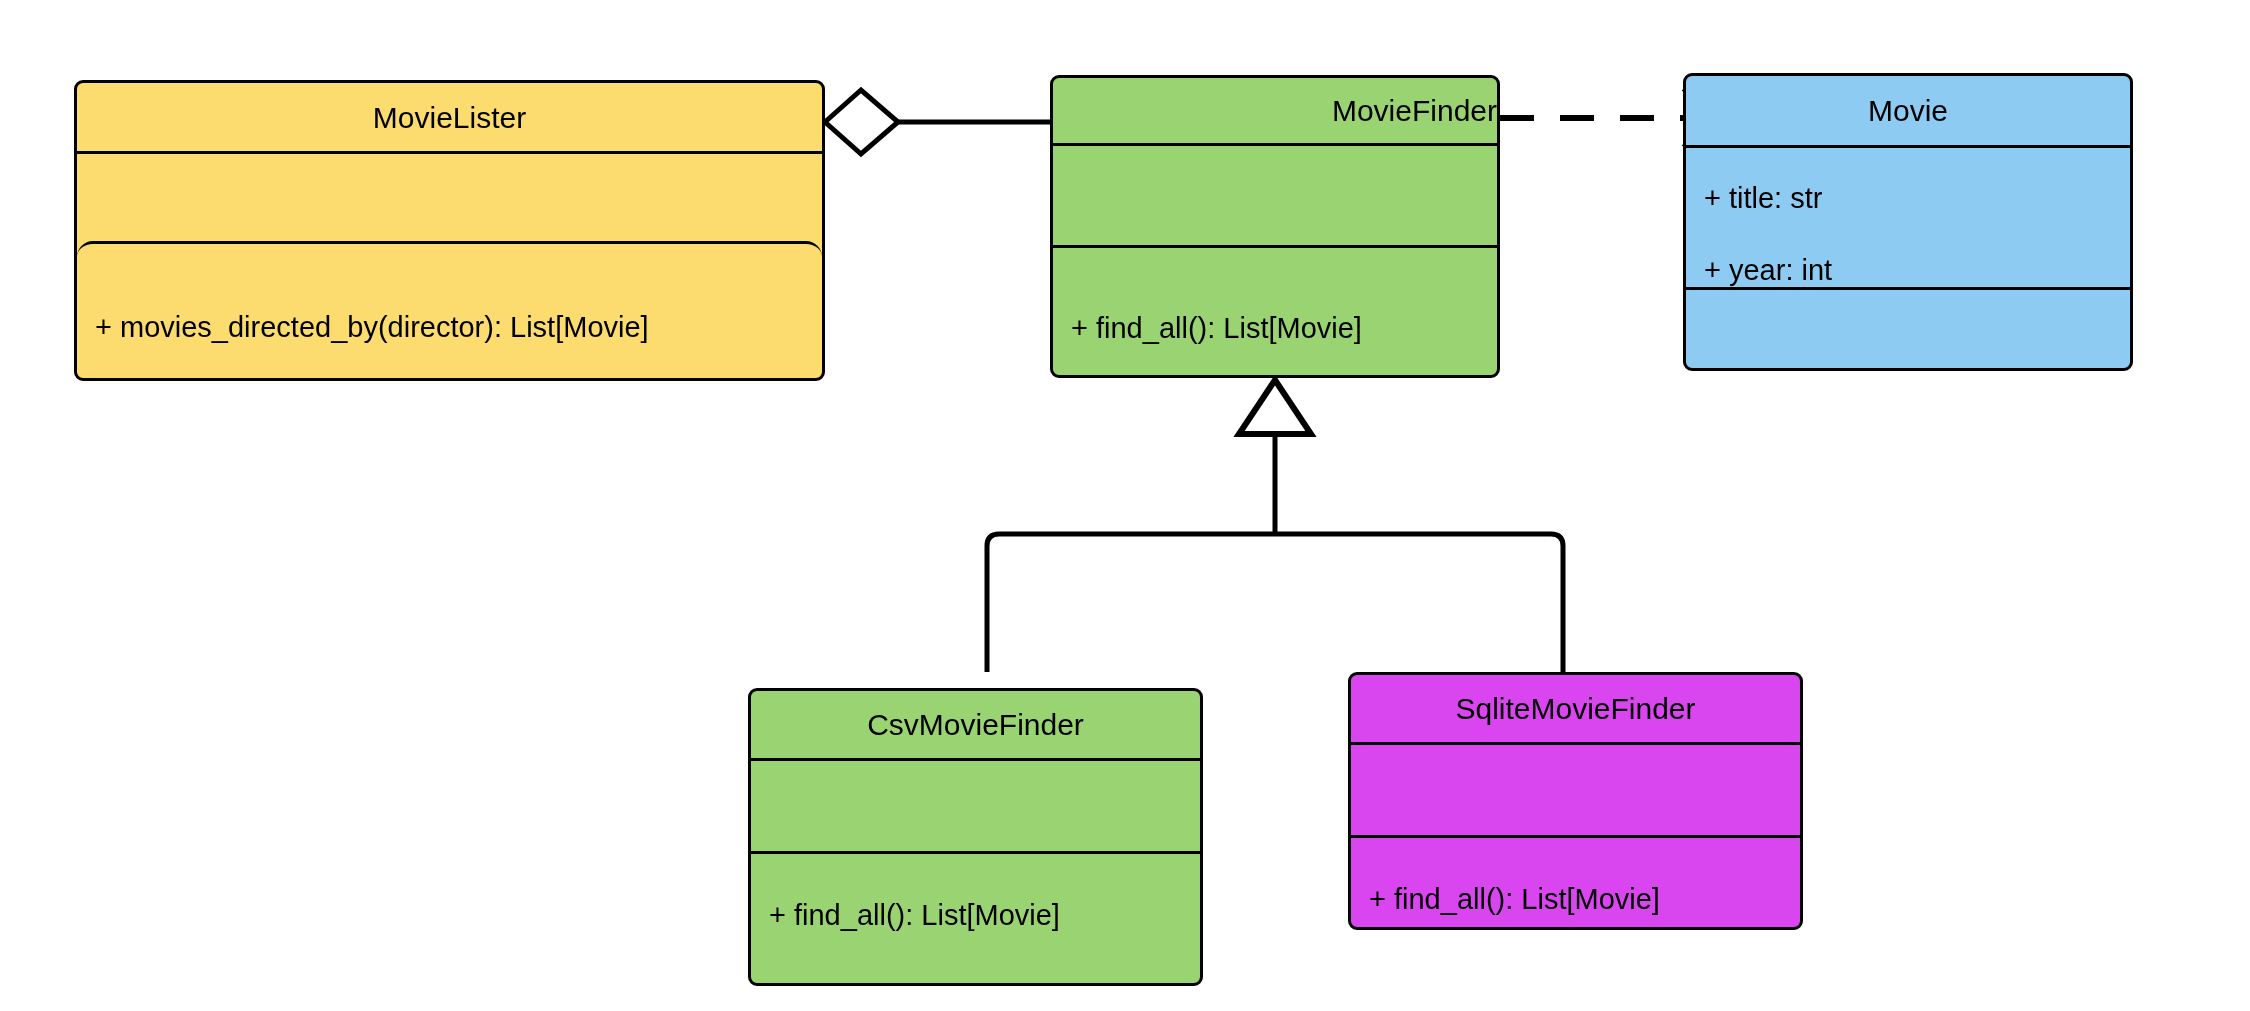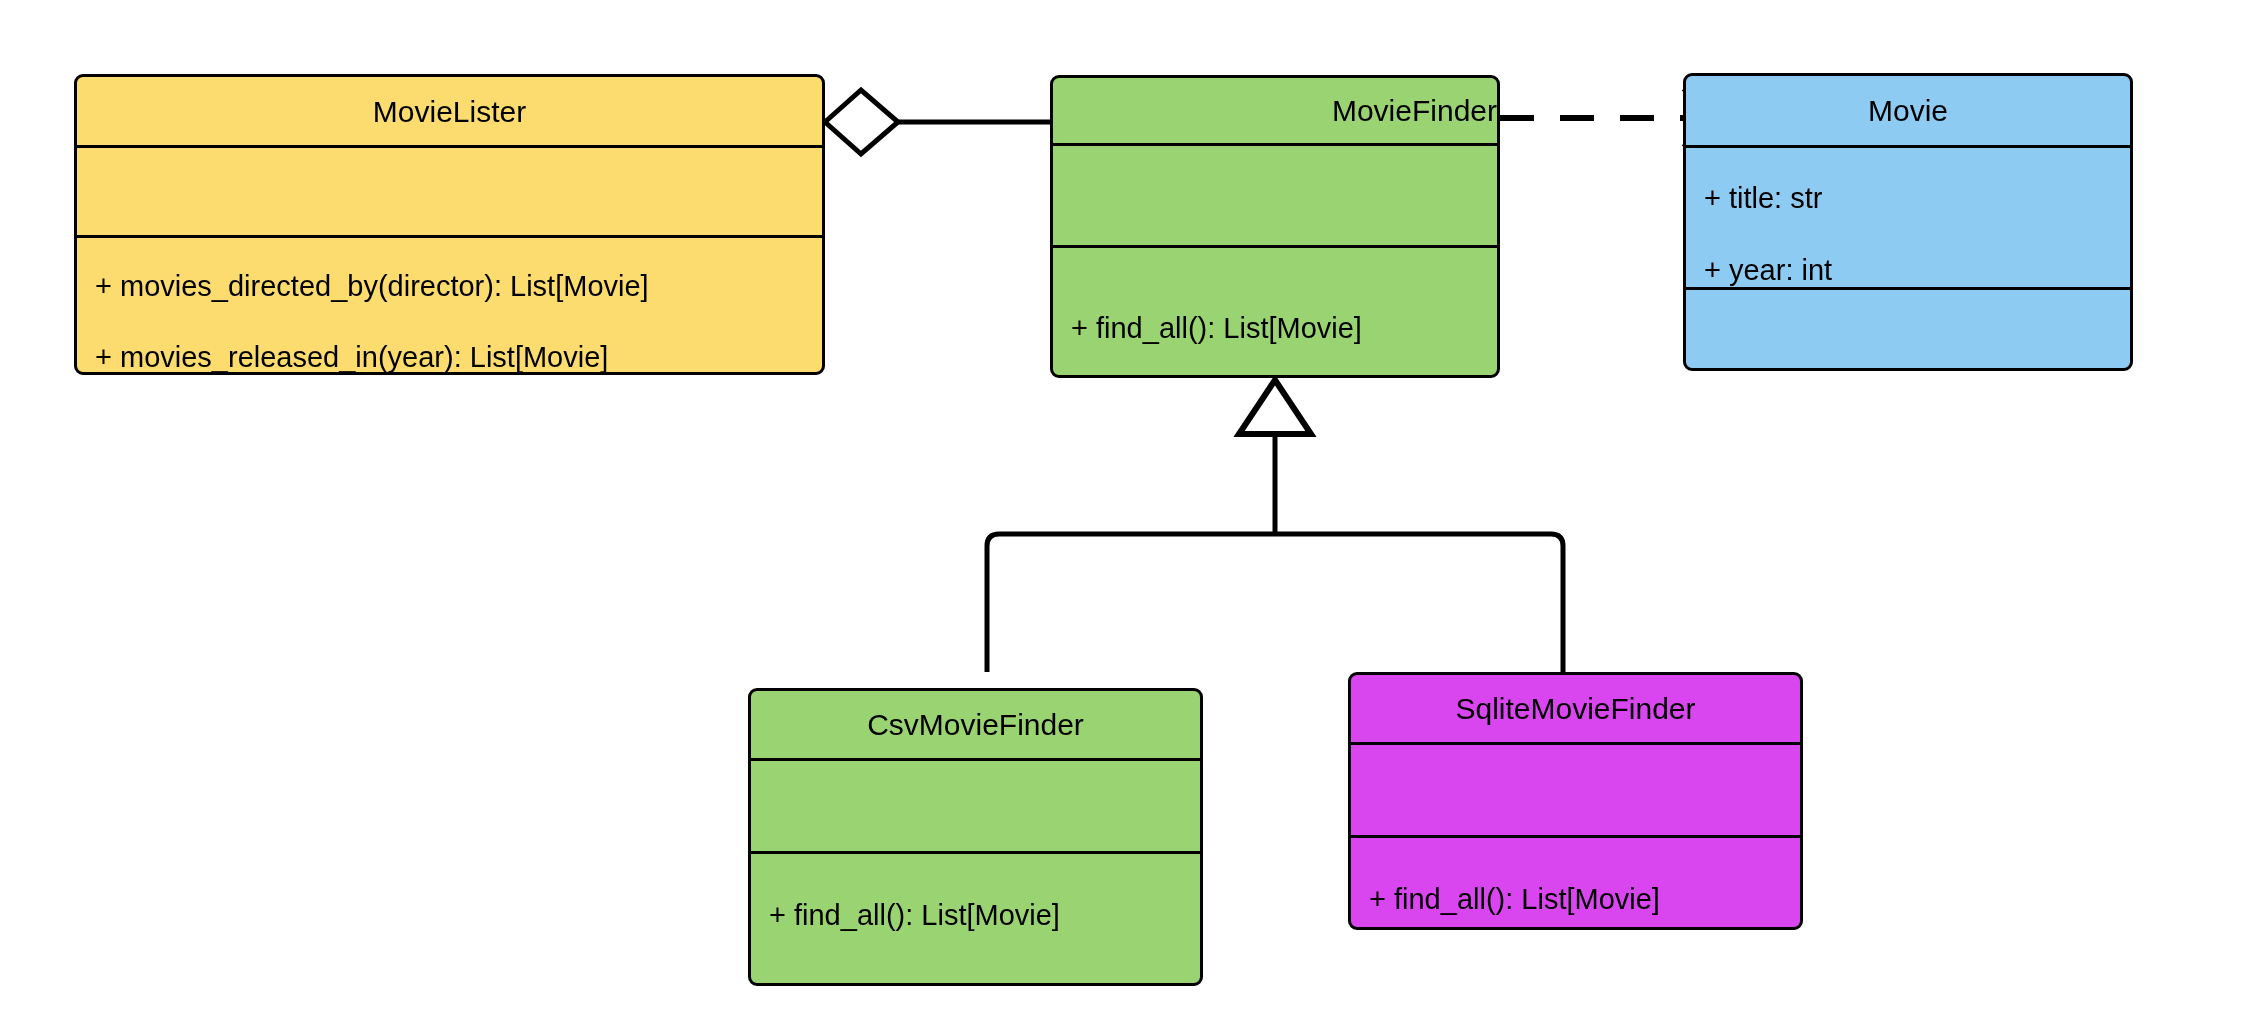--- a/index.html
+++ b/index.html
@@ -91,28 +91,27 @@
     <g>
 
       <line x1="1275" y1="432" x2="1275" y2="534" stroke="#000000" stroke-width="5" stroke-linecap="butt"></line>
 
       <path d="M 987 672 L 987 546 Q 987 534 999 534 L 1551 534 Q 1563 534 1563 546 L 1563 672" fill="none" stroke="#000000" stroke-width="5" stroke-linecap="butt" stroke-linejoin="round"></path>
 
       <polygon points="1275,380 1311,434 1239,434" fill="#ffffff" stroke="#000000" stroke-width="6" stroke-linejoin="miter"></polygon>
     </g>
   </svg>
 
-  <div class="uml-class" style="left:74px; top:74px; width:751px; height:301px; background:#fcdc6e;">
+  <div class="uml-class" style="left:74px; top:80px; width:751px; height:301px; background:#fcdc6e;">
     <div class="uml-compartment compartment-name" style="height:68px;">
       <span class="class-name">MovieLister</span>
     </div>
     <div class="uml-compartment compartment-empty" style="height:90px;"></div>
-    <div class="uml-compartment compartment-members" style="height:137px;">
+    <div class="uml-compartment compartment-members" style="height:137px;border-radius:16px;">
       <div class="member-line">+ movies_directed_by(director): List[Movie]</div>
-      <div class="member-line">+ movies_released_in(year): List[Movie]</div>
     </div>
   </div>
 
   <div class="uml-class" style="left:1050px; top:75px; width:450px; height:303px; background:#9ad472;">
     <div class="uml-compartment compartment-name" style="height:65px;justify-content:flex-end;">
       <span class="class-name">MovieFinder</span>
     </div>
     <div class="uml-compartment compartment-empty" style="height:102px;"></div>
     <div class="uml-compartment compartment-members" style="height:130px;">
       <div class="member-line">+ find_all(): List[Movie]</div>

